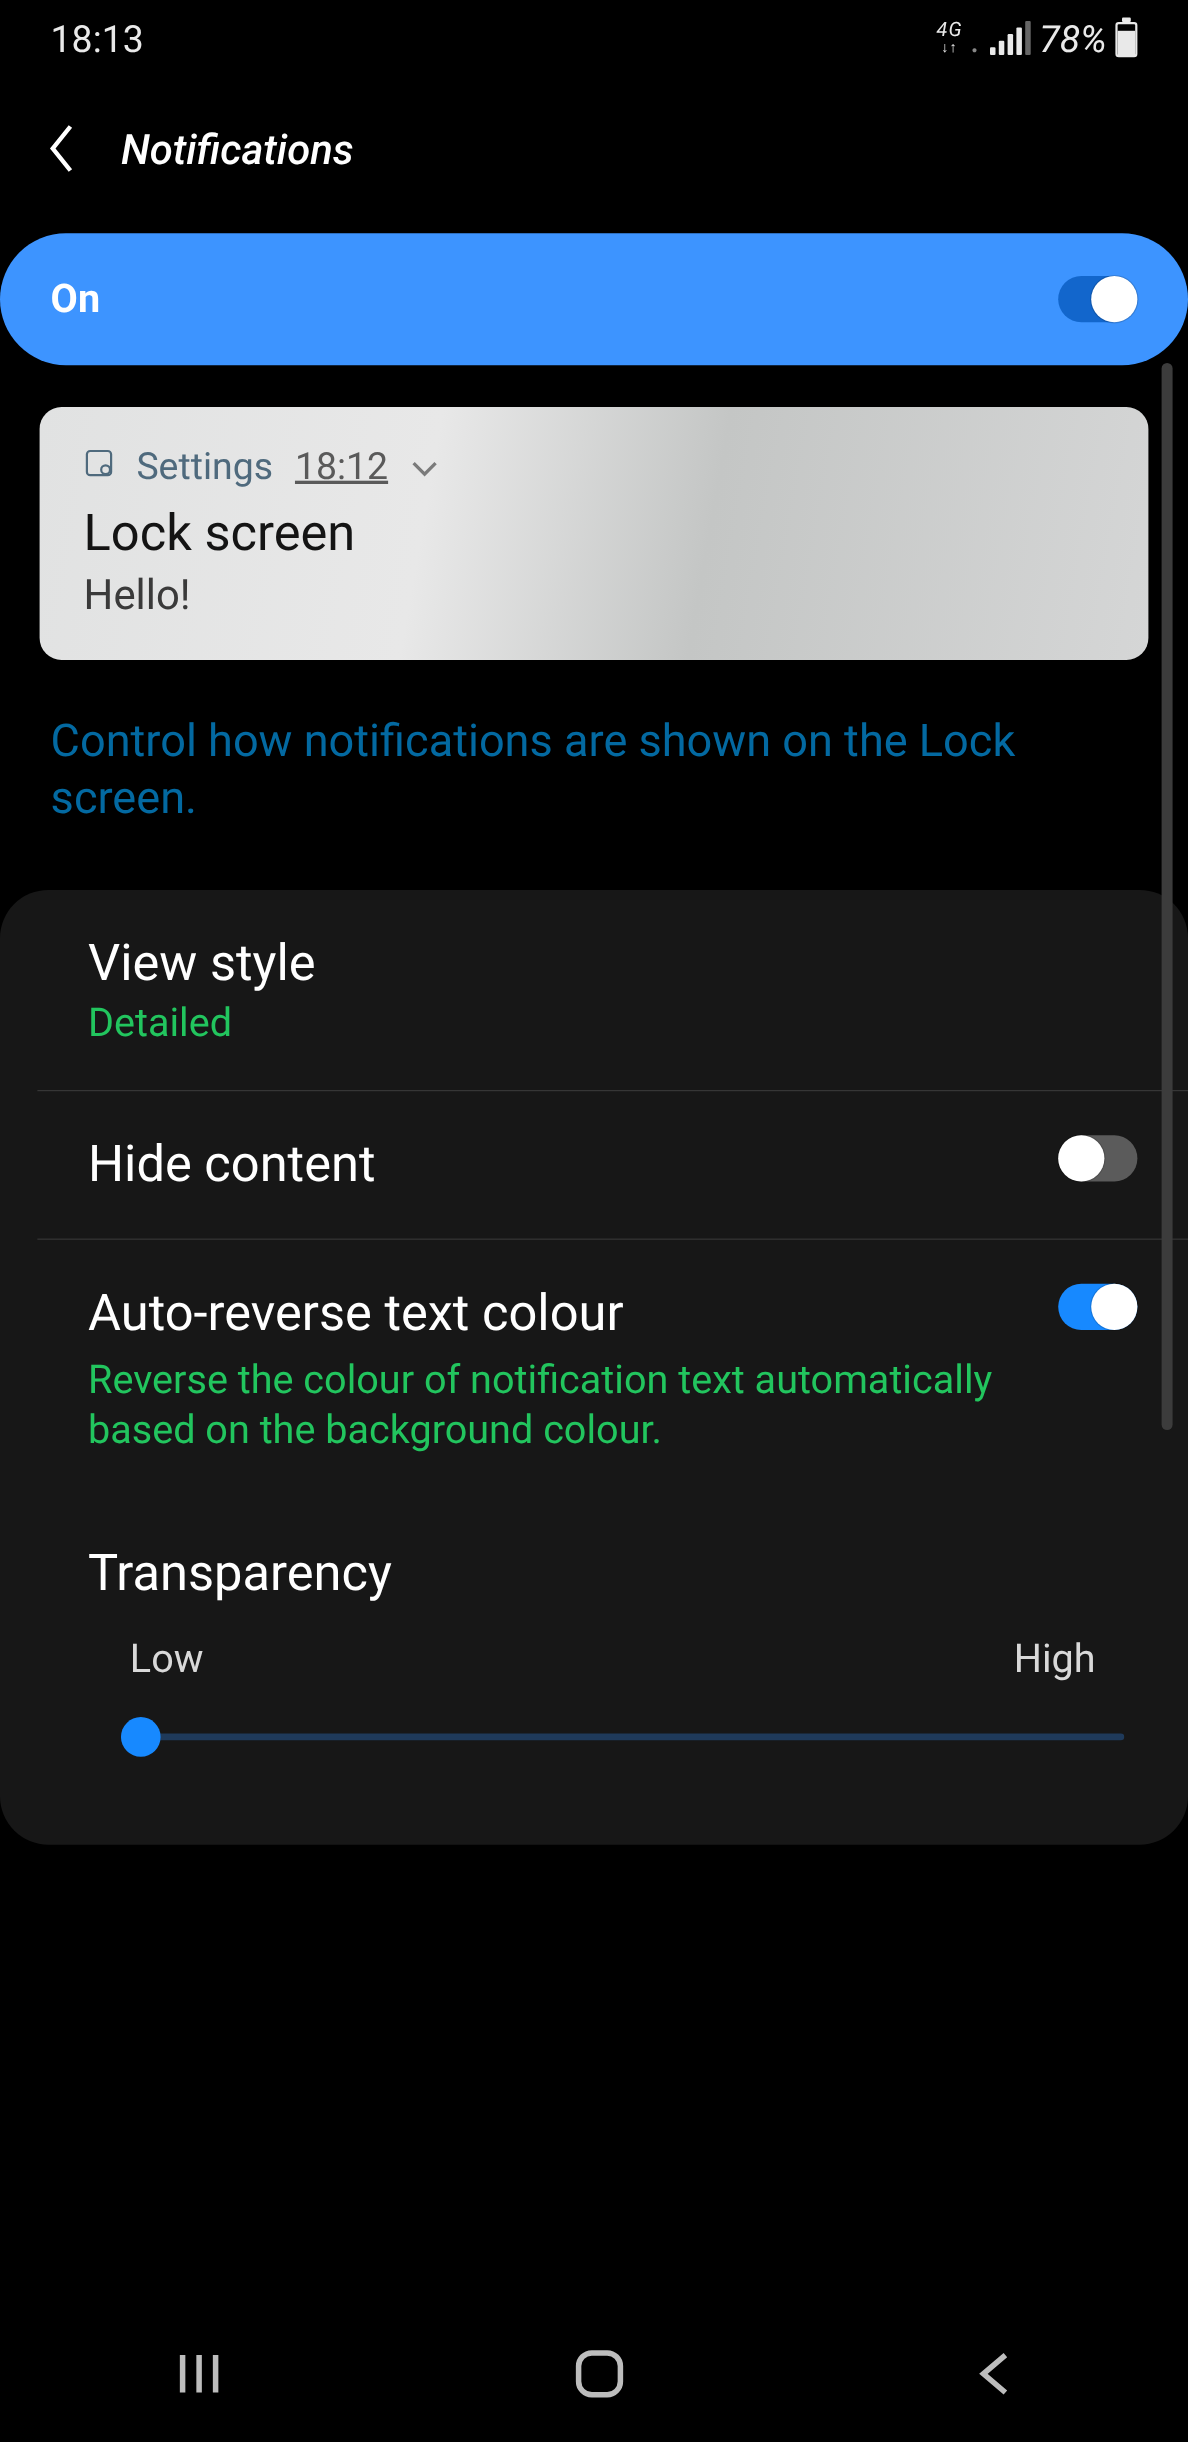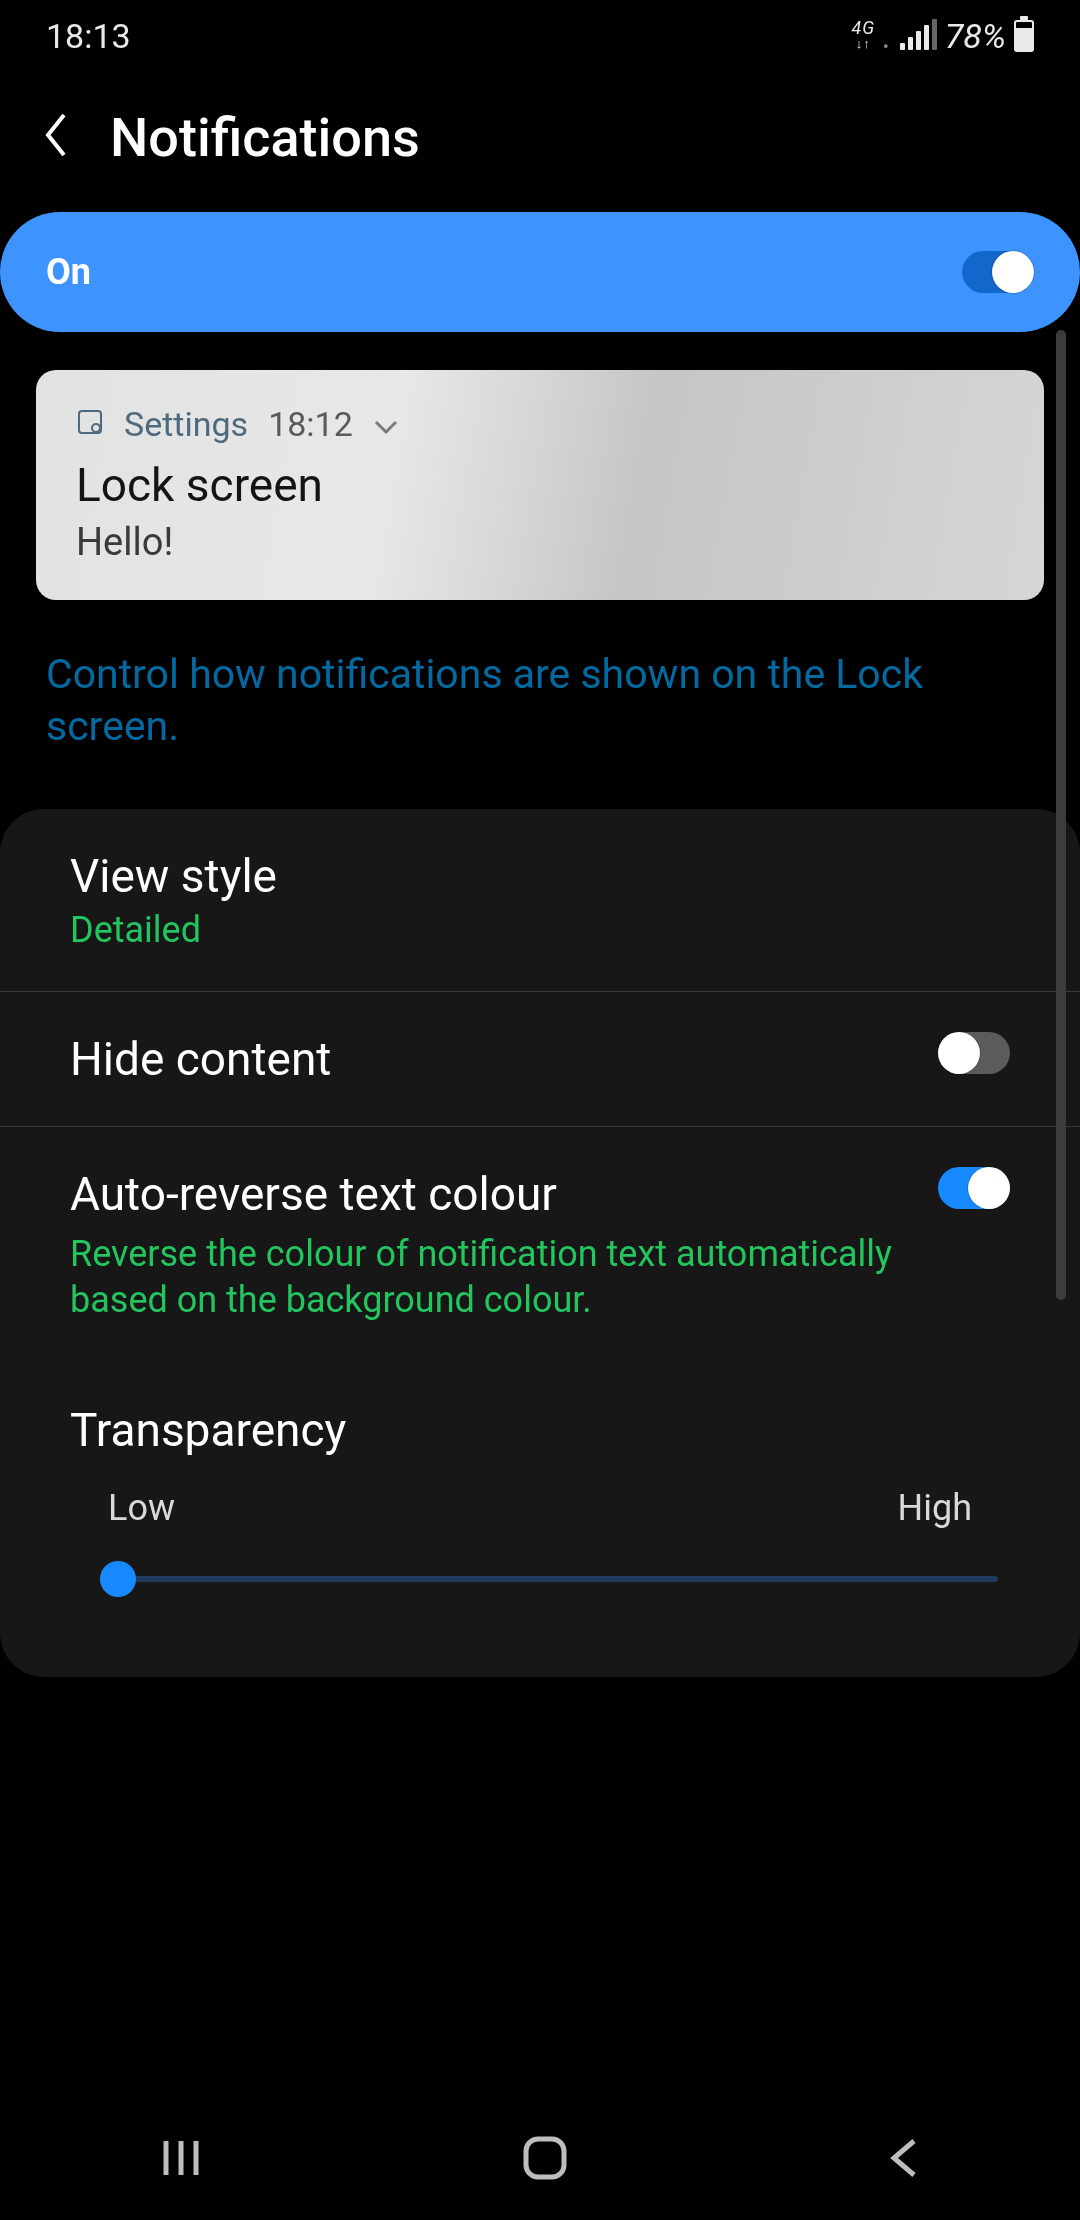--- a/index.html
+++ b/index.html
@@ -16,21 +16,21 @@
   .signal-bars span:nth-child(3){height:19px}
   .signal-bars span:nth-child(4){height:25px}
   .signal-bars span:nth-child(5){height:31px; background:#666}
   .battery { width: 20px; height: 32px; border: 2px solid #e9e9e9; border-radius: 3px; position: relative; display:flex; align-items:flex-end;}
   .battery::before { content:""; position:absolute; top:-6px; left:4px; width:8px; height:4px; background:#e9e9e9; border-radius:1px;}
   .battery-fill { width:100%; height:78%; background:#e9e9e9;}
 
   
   .titlebar { height: 130px; display:flex; align-items:center; padding:0 40px; gap: 38px;}
   .titlebar .back svg{width:32px;height:48px;stroke:#fff;stroke-width:4;fill:none;}
-  .titlebar h1 { font-size: 54px; font-weight: 500; }
+  .titlebar h1 { font-size: 38px; font-weight: 500; font-style: italic; }
 
   
   .master-pill { margin: 10px 0 0 0; height: 120px; border-radius: 60px; background:#3d94ff; display:flex; align-items:center; justify-content:space-between; padding:0 46px; }
   .master-pill .label { font-size: 36px; font-weight:700; color:#fff;}
   .switch { width:72px; height:42px; border-radius:21px; position:relative; }
   .switch .knob { position:absolute; top:0; width:42px; height:42px; border-radius:50%; background:#fff; box-shadow:0 0 0 1px rgba(0,0,0,.15); }
   .switch.on-blue { background:#1266cc; }
   .switch.on-blue .knob { right:0; }
   .switch.off-grey { background:#5b5b5b; }
   .switch.off-grey .knob { left:0; }
@@ -40,30 +40,30 @@
   
   .preview-wrap { margin: 38px 36px 0 36px; }
   .preview-card {
     border-radius: 20px;
     background: linear-gradient(100deg,#e1e2e2 0%,#e8e8e8 35%,#c4c6c5 60%,#d5d6d6 100%);
     padding: 34px 40px 36px 40px;
     color:#2a2a2a;
   }
   .preview-head { display:flex; align-items:center; gap:20px; font-size:34px; color:#4f6a7d;}
   .preview-head .app-icon svg{width:28px;height:28px;stroke:#4f6a7d;stroke-width:2;fill:none;}
-  .preview-head .ts { color:#5a5a5a; }
+  .preview-head .ts { color:#5a5a5a;text-decoration:underline; }
   .preview-head .chev svg{width:26px;height:18px;stroke:#7b7b7b;stroke-width:3;fill:none;}
   .preview-title { font-size:46px; color:#141414; margin-top:14px; font-weight:400;}
   .preview-body  { font-size:38px; color:#3a3a3a; margin-top:8px; }
 
   .desc { margin: 48px 46px 0 46px; font-size:41px; line-height:1.28; color:#0369a1; }
 
   
   .panel { margin-top: 56px; background:#171717; border-radius: 44px; padding: 0; }
-  .row { padding: 40px 70px; border-bottom:1px solid #3a3a3a; }
+  .row { padding: 40px 46px; border-bottom:1px solid #3a3a3a;margin-left:34px; }
   .row:last-child { border-bottom:none; }
   .row .title { font-size:46px; color:#fff; }
   .row .sub   { font-size:36px; color:#22c55e; margin-top:6px; }
   .row.flex { display:flex; align-items:flex-start; justify-content:space-between; }
   .row.flex .textcol { flex:1; }
 
   
   .t-labels { display:flex; justify-content:space-between; font-size:36px; color:#d9d9d9; margin:30px 38px 0 38px;}
   .slider { position:relative; margin:34px 12px 42px 12px; height:32px;}
   .slider .track { position:absolute; top:50%; transform:translateY(-50%); left:18px; right:0; height:6px; background:#1f3a5a; border-radius:3px;}

